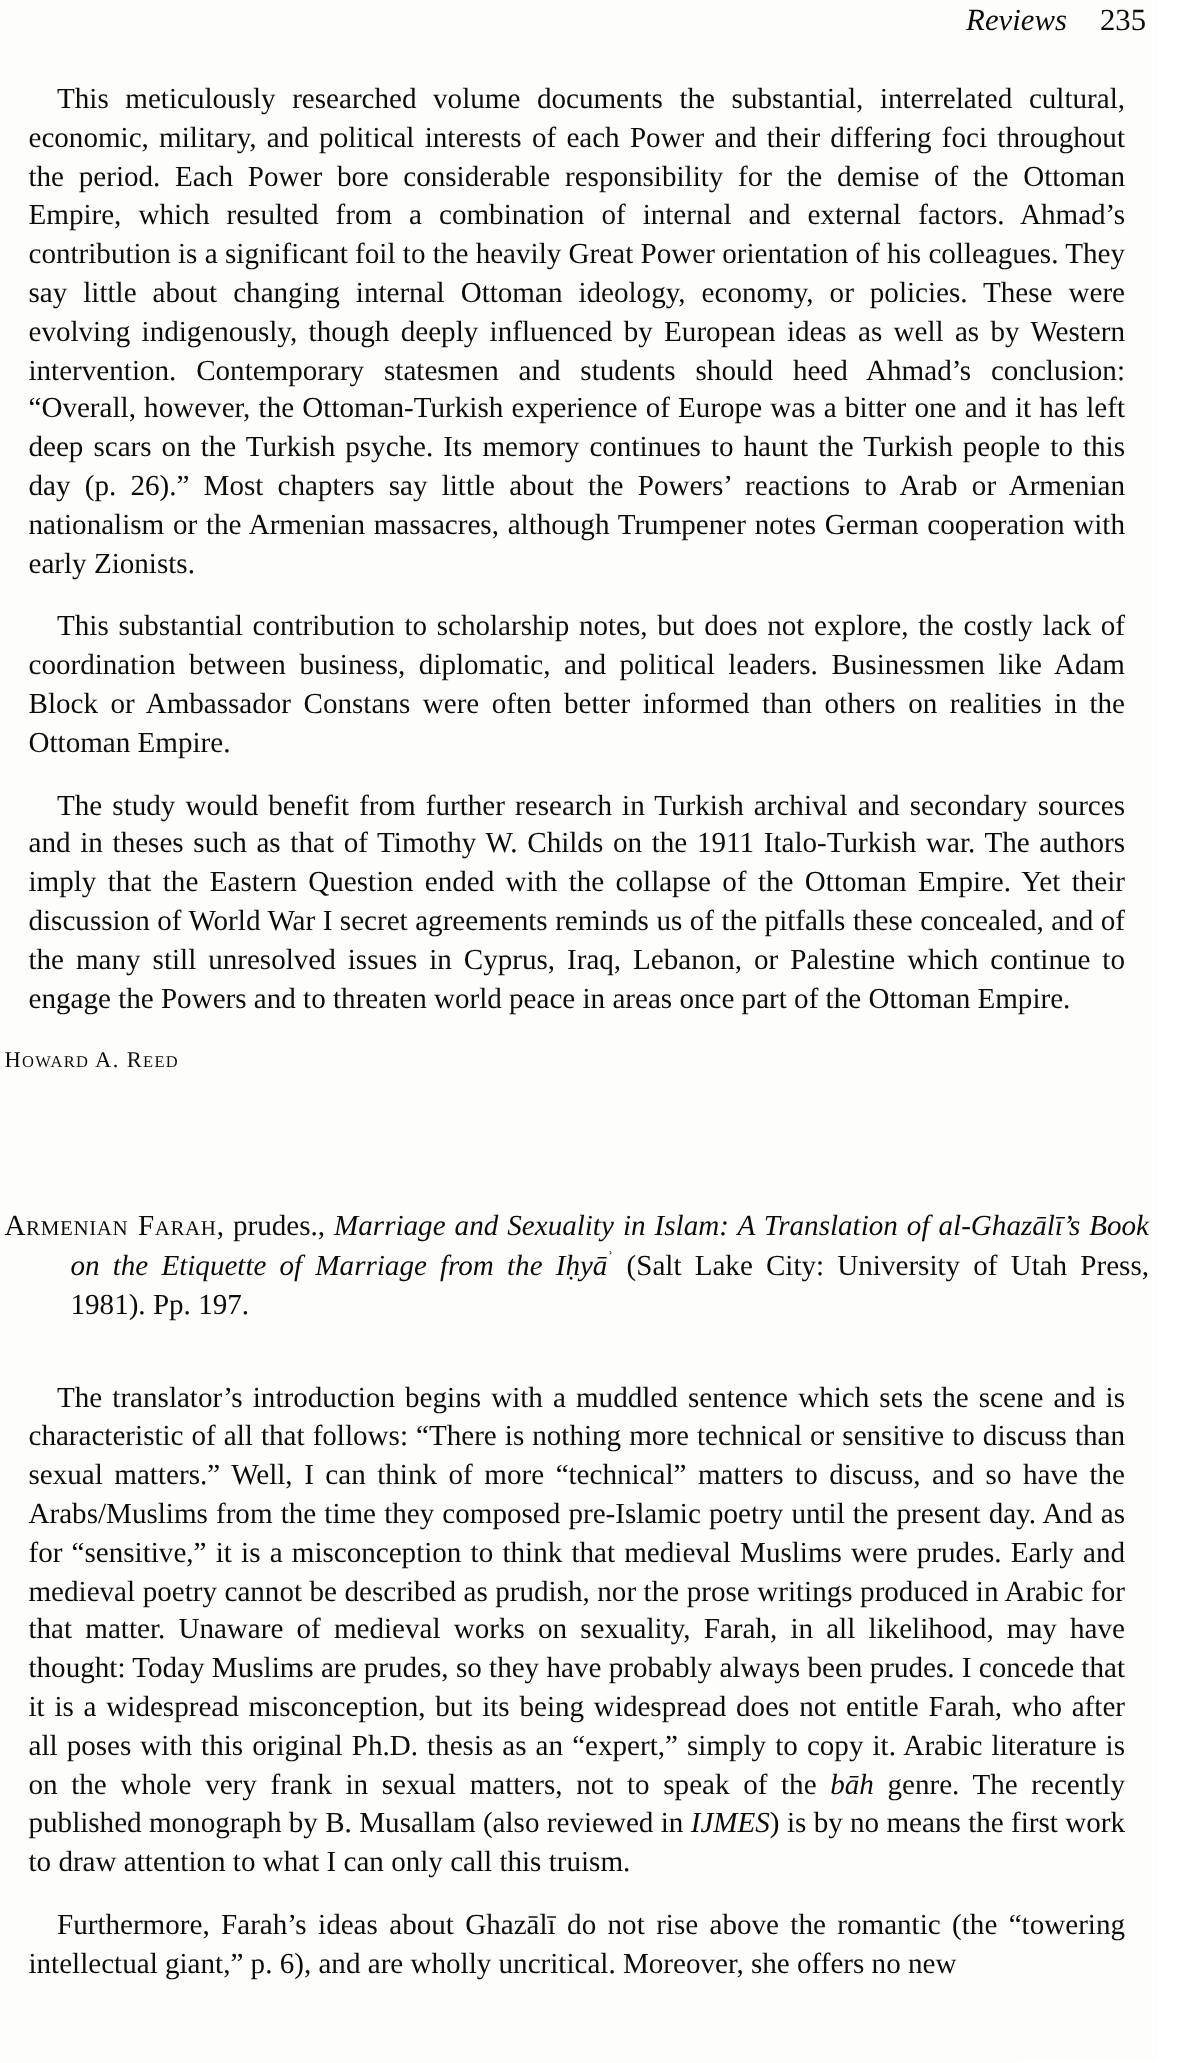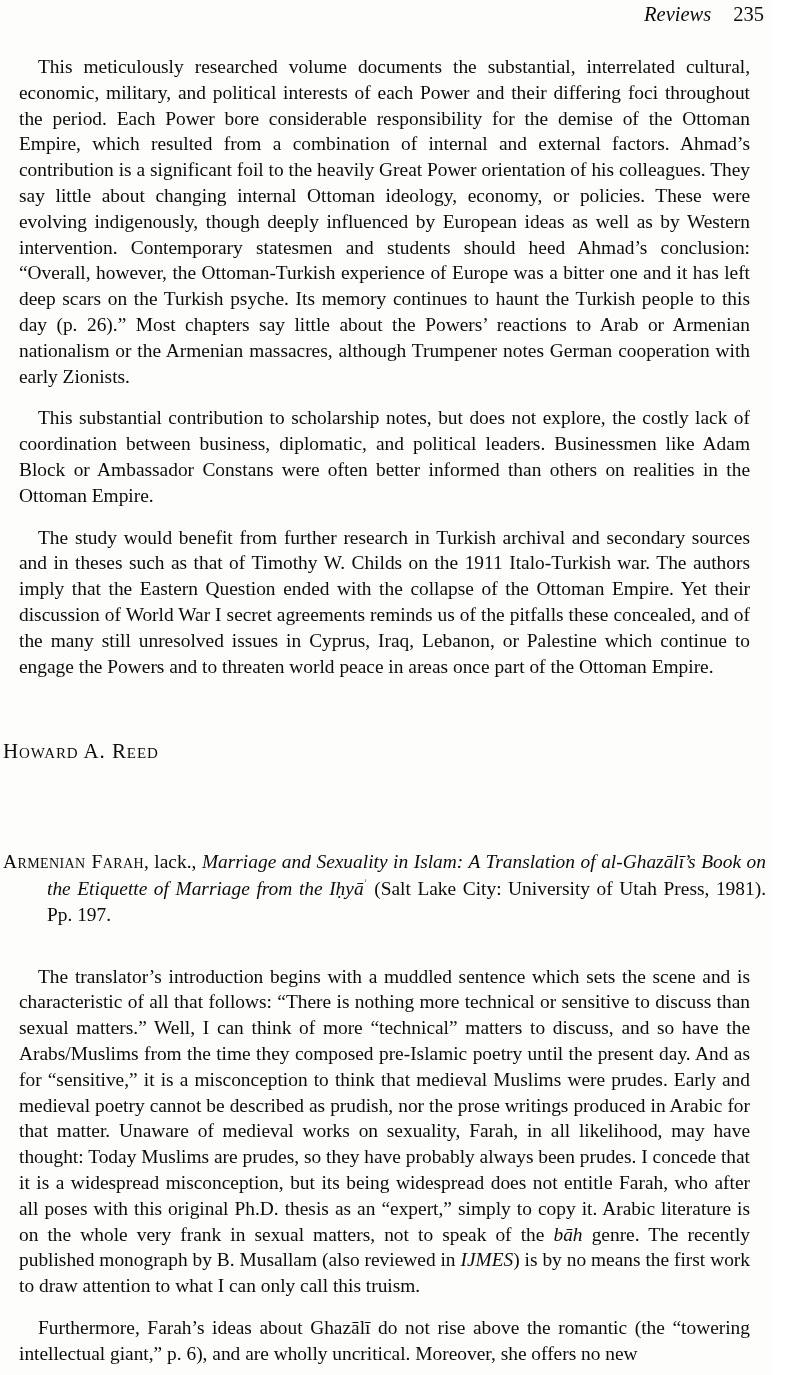--- a/index.html
+++ b/index.html
@@ -31,21 +31,21 @@
   .para{margin:16px;text-align:justify;hyphens:none;}
   .para.indent{text-indent:19px;}
   .signature{
     display:flex;
     justify-content:space-between;
     align-items:baseline;
     margin-top:12px;
     padding-right:2px;
   }
   .affiliation{font-style:italic;}
-  .reviewer{font-variant:small-caps;letter-spacing:0.9px;font-size:21px;margin-top:44px;}
+  .reviewer{font-variant:small-caps;letter-spacing:0.9px;font-size:15px;}
   .citation{
     margin:84px 0 0 0;
     padding-left:44px;
     text-indent:-44px;
     text-align:justify;
     line-height:26.5px;
   }
   #review2{margin-top:35px;}
   .i{font-style:italic;}
   .sc{font-variant:small-caps;letter-spacing:0.4px;}
@@ -63,20 +63,20 @@
   <div class="review-text" id="review1">
       <p class="para indent"><span>This meticulously researched volume documents the substantial, interrelated cultural, economic, military, and political interests of each Power and their differing foci throughout the period. Each Power bore considerable responsibility for the demise of the Ottoman Empire, which resulted from a combination of internal and external factors. Ahmad’s contribution is a significant foil to the heavily Great Power orientation of his colleagues. They say little about changing internal Ottoman ideology, economy, or policies. These were evolving indigenously, though deeply influenced by European ideas as well as by Western intervention. Contemporary statesmen and students should heed Ahmad’s conclusion: “Overall, however, the Ottoman-Turkish experience of Europe was a bitter one and it has left deep scars on the Turkish psyche. Its memory continues to haunt the Turkish people to this day (p. 26).” Most chapters say little about the Powers’ reactions to Arab or Armenian nationalism or the Armenian massacres, although Trumpener notes German cooperation with early Zionists.</span></p>
       <p class="para indent"><span>This substantial contribution to scholarship notes, but does not explore, the costly lack of coordination between business, diplomatic, and political leaders. Businessmen like Adam Block or Ambassador Constans were often better informed than others on realities in the Ottoman Empire.</span></p>
       <p class="para indent"><span>The study would benefit from further research in Turkish archival and secondary sources and in theses such as that of Timothy W. Childs on the 1911 Italo-Turkish war. The authors imply that the Eastern Question ended with the collapse of the Ottoman Empire. Yet their discussion of World War I secret agreements reminds us of the pitfalls these concealed, and of the many still unresolved issues in Cyprus, Iraq, Lebanon, or Palestine which continue to engage the Powers and to threaten world peace in areas once part of the Ottoman Empire.</span></p>
     </div>
 
   <div class="signature">
     <span class="reviewer">Howard A. Reed</span>
   </div>
 
-  <p class="citation"><span class="sc">Armenian Farah</span><span>, lack., </span><span class="i">Marriage and Sexuality in Islam: A Translation of al-Ghazālī’s Book on the Etiquette of Marriage from the Iḥyā</span><span class="sup">ʾ</span><span> (Salt Lake City: University of Utah Press, 1981). Pp. 197.</span></p>
+  <p class="citation"><span class="sc">Armenian Farah</span><span>, prudes., </span><span class="i">Marriage and Sexuality in Islam: A Translation of al-Ghazālī’s Book on the Etiquette of Marriage from the Iḥyā</span><span class="sup">ʾ</span><span> (Salt Lake City: University of Utah Press, 1981). Pp. 197.</span></p>
 
   <div class="review-text" id="review2">
       <p class="para indent"><span>The translator’s introduction begins with a muddled sentence which sets the scene and is characteristic of all that follows: “There is nothing more technical or sensitive to discuss than sexual matters.” Well, I can think of more “technical” matters to discuss, and so have the Arabs/Muslims from the time they composed pre-Islamic poetry until the present day. And as for “sensitive,” it is a misconception to think that medieval Muslims were prudes. Early and medieval poetry cannot be described as prudish, nor the prose writings produced in Arabic for that matter. Unaware of medieval works on sexuality, Farah, in all likelihood, may have thought: Today Muslims are prudes, so they have probably always been prudes. I concede that it is a widespread misconception, but its being widespread does not entitle Farah, who after all poses with this original Ph.D. thesis as an “expert,” simply to copy it. Arabic literature is on the whole very frank in sexual matters, not to speak of the </span><span class="i">bāh</span><span> genre. The recently published monograph by B. Musallam (also reviewed in </span><span class="i">IJMES</span><span>) is by no means the first work to draw attention to what I can only call this truism.</span></p>
       <p class="para indent"><span>Furthermore, Farah’s ideas about Ghazālī do not rise above the romantic (the “towering intellectual giant,” p. 6), and are wholly uncritical. Moreover, she offers no new</span></p>
     </div>
 
 </div>
 
 </body></html>

